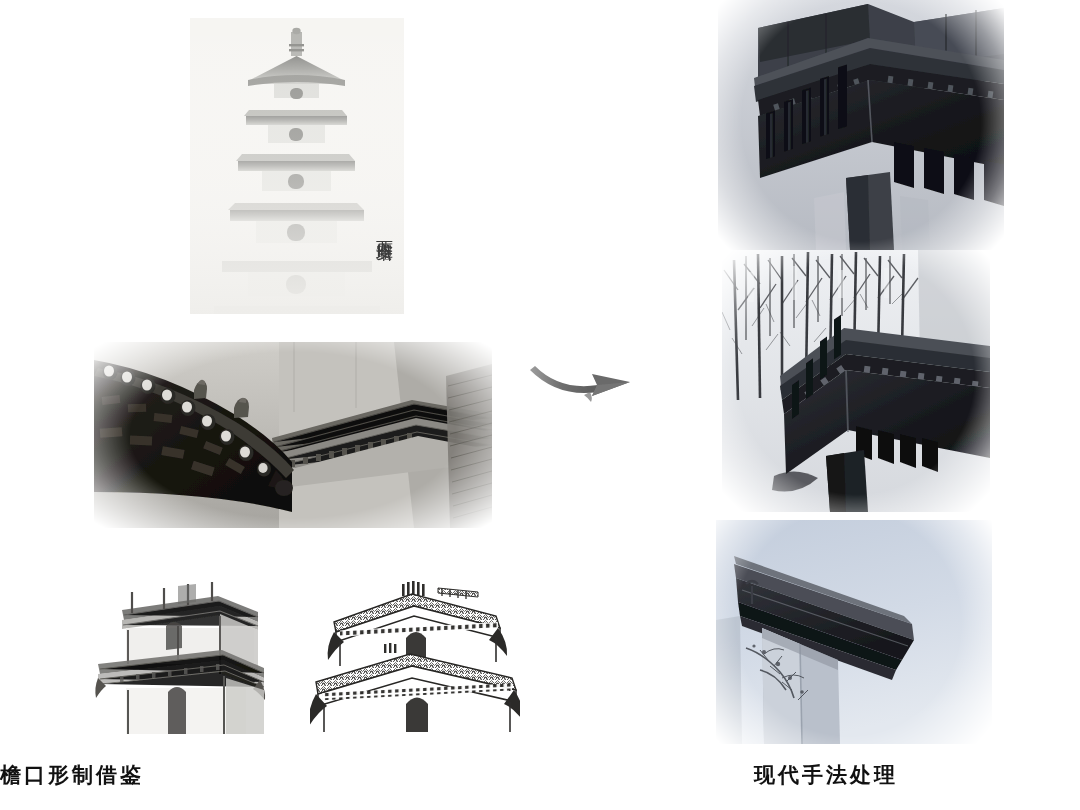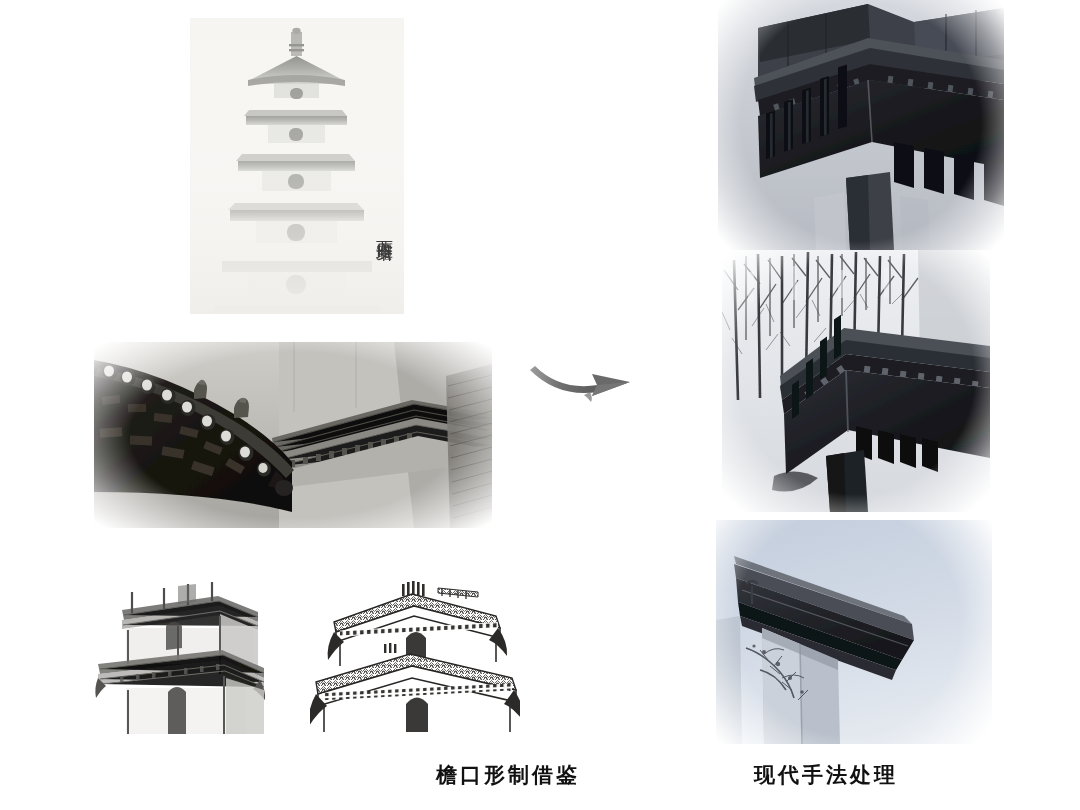--- a/index.html
+++ b/index.html
@@ -68,21 +68,21 @@
   .caption {
     position: absolute;
     top: 761px;
     font-family: "DejaVu Serif", "Liberation Serif", serif;
     font-weight: bold;
     font-size: 21px;
     letter-spacing: 3px;
     color: #111111;
     white-space: nowrap;
   }
-  #caption-left  { left: 0; width: 580px; text-align: right; }
+  #caption-left  { left: 0; width: 580px; text-align: left; }
   #caption-right { left: 616px; width: 420px; text-align: center; }
 
   
   .arrow {
     position: absolute;
     left: 524px;
     top: 344px;
     width: 138px;
     height: 72px;
   }

